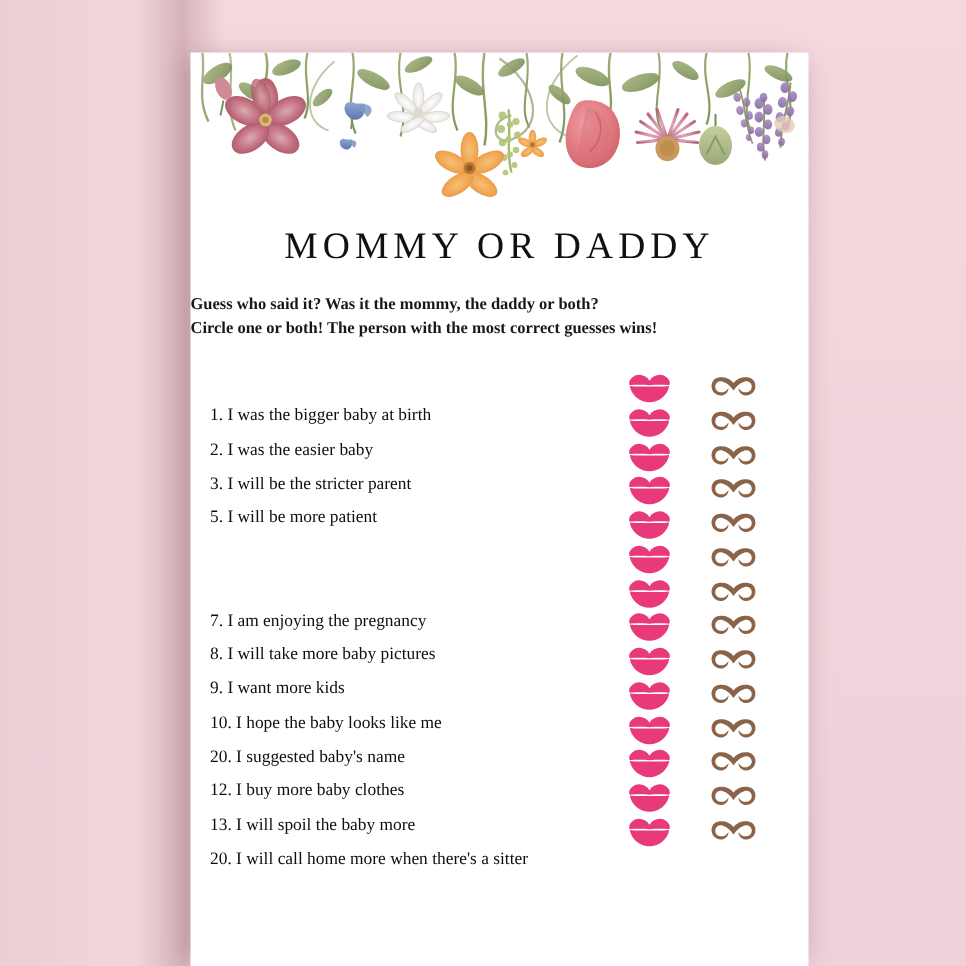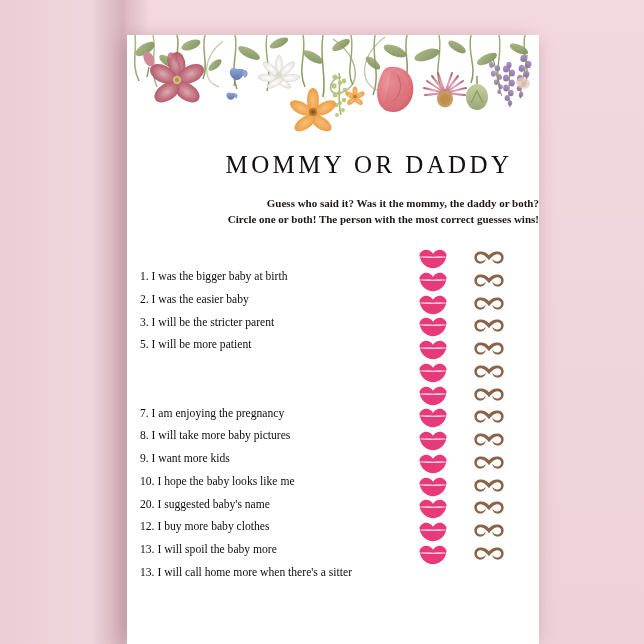--- a/index.html
+++ b/index.html
@@ -68,30 +68,29 @@
     left: 0;
     top: 116px;
     width: 412px;
     text-align: center;
     font-family: "Liberation Serif", serif;
     font-size: 25px;
     letter-spacing: 3.4px;
     color: #14100f;
     font-weight: 400;
     white-space: nowrap;
-    padding-left: 36px;
   }
 
   
   #subtitle {
     position: absolute;
     left: 0;
     top: 161px;
     width: 412px;
-    text-align: right;
+    text-align: left;
     font-family: "Liberation Serif", serif;
     font-size: 11px;
     line-height: 15.5px;
     color: #1b1715;
     font-weight: 700;
   }
   #subtitle .sub-line { display: block; }
 
   
   #list {
@@ -562,21 +561,21 @@
         </div>
         <div class="icon stache">
           <svg viewBox="0 0 72 38" xmlns="http://www.w3.org/2000/svg">
               <path d="M36 10 C 31 3, 22 0, 14 1 C 5 2, 0 9, 1 17 C 2 25, 9 31, 17 30 C 24 29, 28 24, 28 18 C 25 23, 20 26, 15 25 C 9 24, 6 19, 7 14 C 8 9, 13 6, 19 8 C 26 10, 31 15, 36 22 C 41 15, 46 10, 53 8 C 59 6, 64 9, 65 14 C 66 19, 63 24, 57 25 C 52 26, 47 23, 44 18 C 44 24, 48 29, 55 30 C 63 31, 70 25, 71 17 C 72 9, 67 2, 58 1 C 50 0, 41 3, 36 10 Z" fill="#8b6348"></path>
             </svg>
         </div>
       </div>
 
 
       <div class="row">
-        <div class="q-text">13. I will call home more when there's a sitter</div>
+        <div class="q-text">20. I will call home more when there's a sitter</div>
         <div class="icon lips">
           <svg viewBox="0 0 64 44" xmlns="http://www.w3.org/2000/svg">
               <path d="M32 10 C 26 1, 14 -2, 6 5 C 1 9, 0 14, 2 17 C 10 16, 22 16, 32 17 C 42 16, 54 16, 62 17 C 64 14, 63 9, 58 5 C 50 -2, 38 1, 32 10 Z M2 18 C 4 31, 17 43, 32 43 C 47 43, 60 31, 62 18 C 52 19, 42 19, 32 19 C 22 19, 12 19, 2 18 Z" fill="#e8397a"></path>
             </svg>
         </div>
         <div class="icon stache">
           <svg viewBox="0 0 72 38" xmlns="http://www.w3.org/2000/svg">
               <path d="M36 10 C 31 3, 22 0, 14 1 C 5 2, 0 9, 1 17 C 2 25, 9 31, 17 30 C 24 29, 28 24, 28 18 C 25 23, 20 26, 15 25 C 9 24, 6 19, 7 14 C 8 9, 13 6, 19 8 C 26 10, 31 15, 36 22 C 41 15, 46 10, 53 8 C 59 6, 64 9, 65 14 C 66 19, 63 24, 57 25 C 52 26, 47 23, 44 18 C 44 24, 48 29, 55 30 C 63 31, 70 25, 71 17 C 72 9, 67 2, 58 1 C 50 0, 41 3, 36 10 Z" fill="#8b6348"></path>
             </svg>
         </div>

